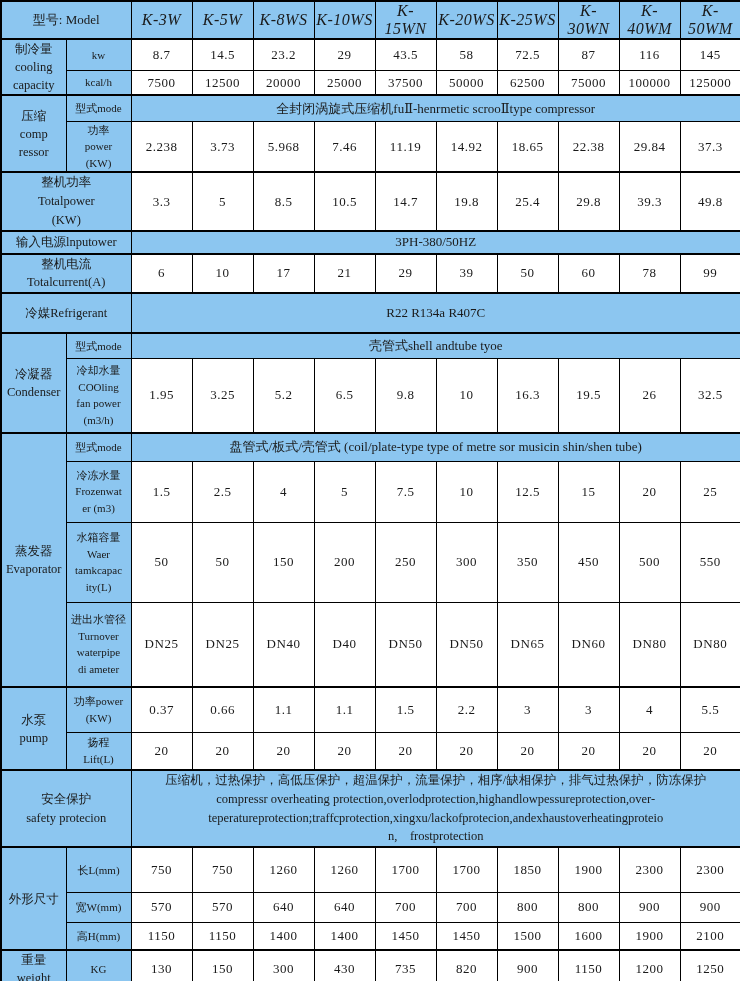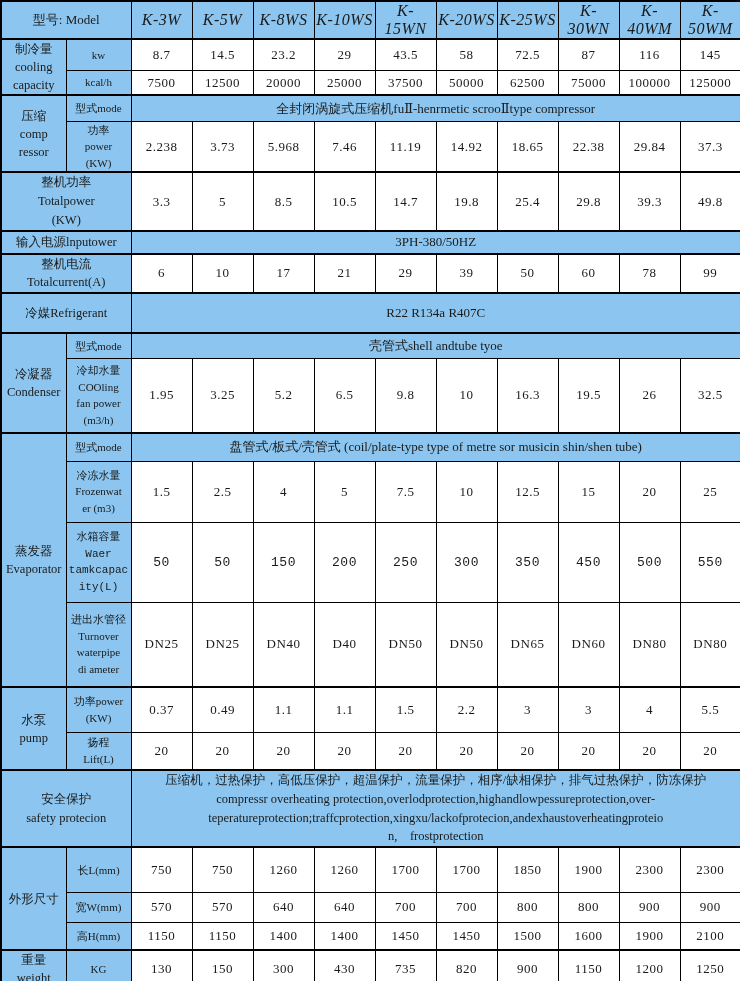--- a/index.html
+++ b/index.html
@@ -199,21 +199,21 @@
         <td class="cell-white val">2.5</td>
         <td class="cell-white val">4</td>
         <td class="cell-white val">5</td>
         <td class="cell-white val">7.5</td>
         <td class="cell-white val">10</td>
         <td class="cell-white val">12.5</td>
         <td class="cell-white val">15</td>
         <td class="cell-white val">20</td>
         <td class="cell-white val">25</td>
       </tr>
-      <tr style="height: 80px; font-family: Liberation Mono, monospace;">
+      <tr style="height: 80px;">
         <td class="cell-blue sub">水箱容量
 Waer
 tamkcapac
 ity(L)</td>
         <td class="cell-white val">50</td>
         <td class="cell-white val">50</td>
         <td class="cell-white val">150</td>
         <td class="cell-white val">200</td>
         <td class="cell-white val">250</td>
         <td class="cell-white val">300</td>
@@ -237,21 +237,21 @@
         <td class="cell-white val">DN60</td>
         <td class="cell-white val">DN80</td>
         <td class="cell-white val">DN80</td>
       </tr>
       <tr class="sec" style="height: 45px;">
         <td class="cell-blue group" rowspan="2">水泵
 pump</td>
         <td class="cell-blue sub">功率power
 (KW)</td>
         <td class="cell-white val">0.37</td>
-        <td class="cell-white val">0.49</td>
+        <td class="cell-white val">0.66</td>
         <td class="cell-white val">1.1</td>
         <td class="cell-white val">1.1</td>
         <td class="cell-white val">1.5</td>
         <td class="cell-white val">2.2</td>
         <td class="cell-white val">3</td>
         <td class="cell-white val">3</td>
         <td class="cell-white val">4</td>
         <td class="cell-white val">5.5</td>
       </tr>
       <tr style="height: 38px;">

